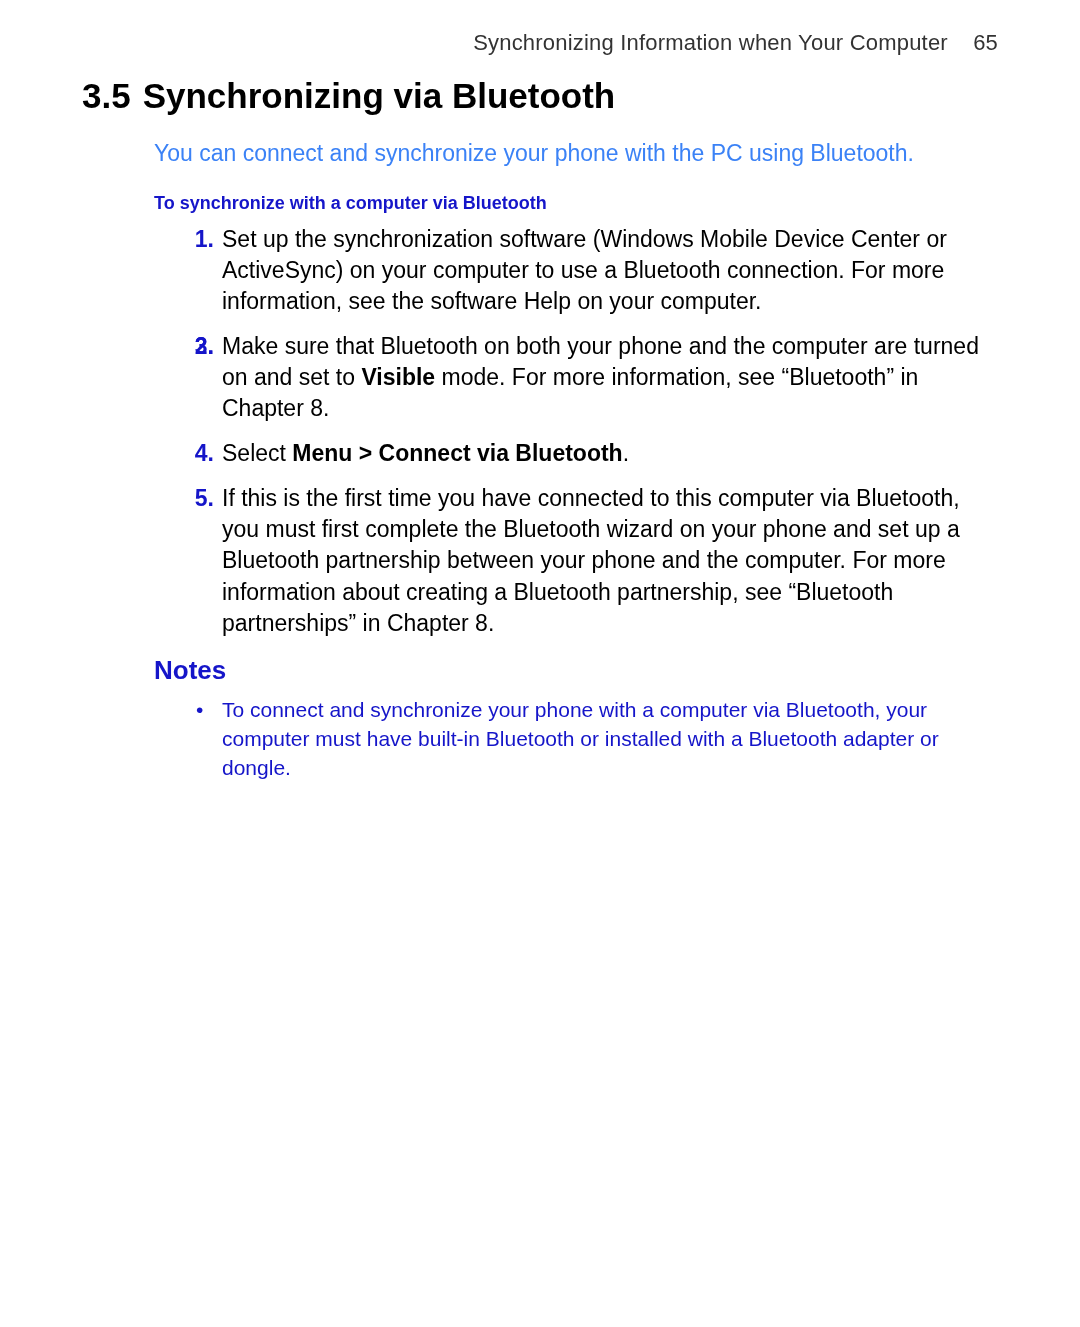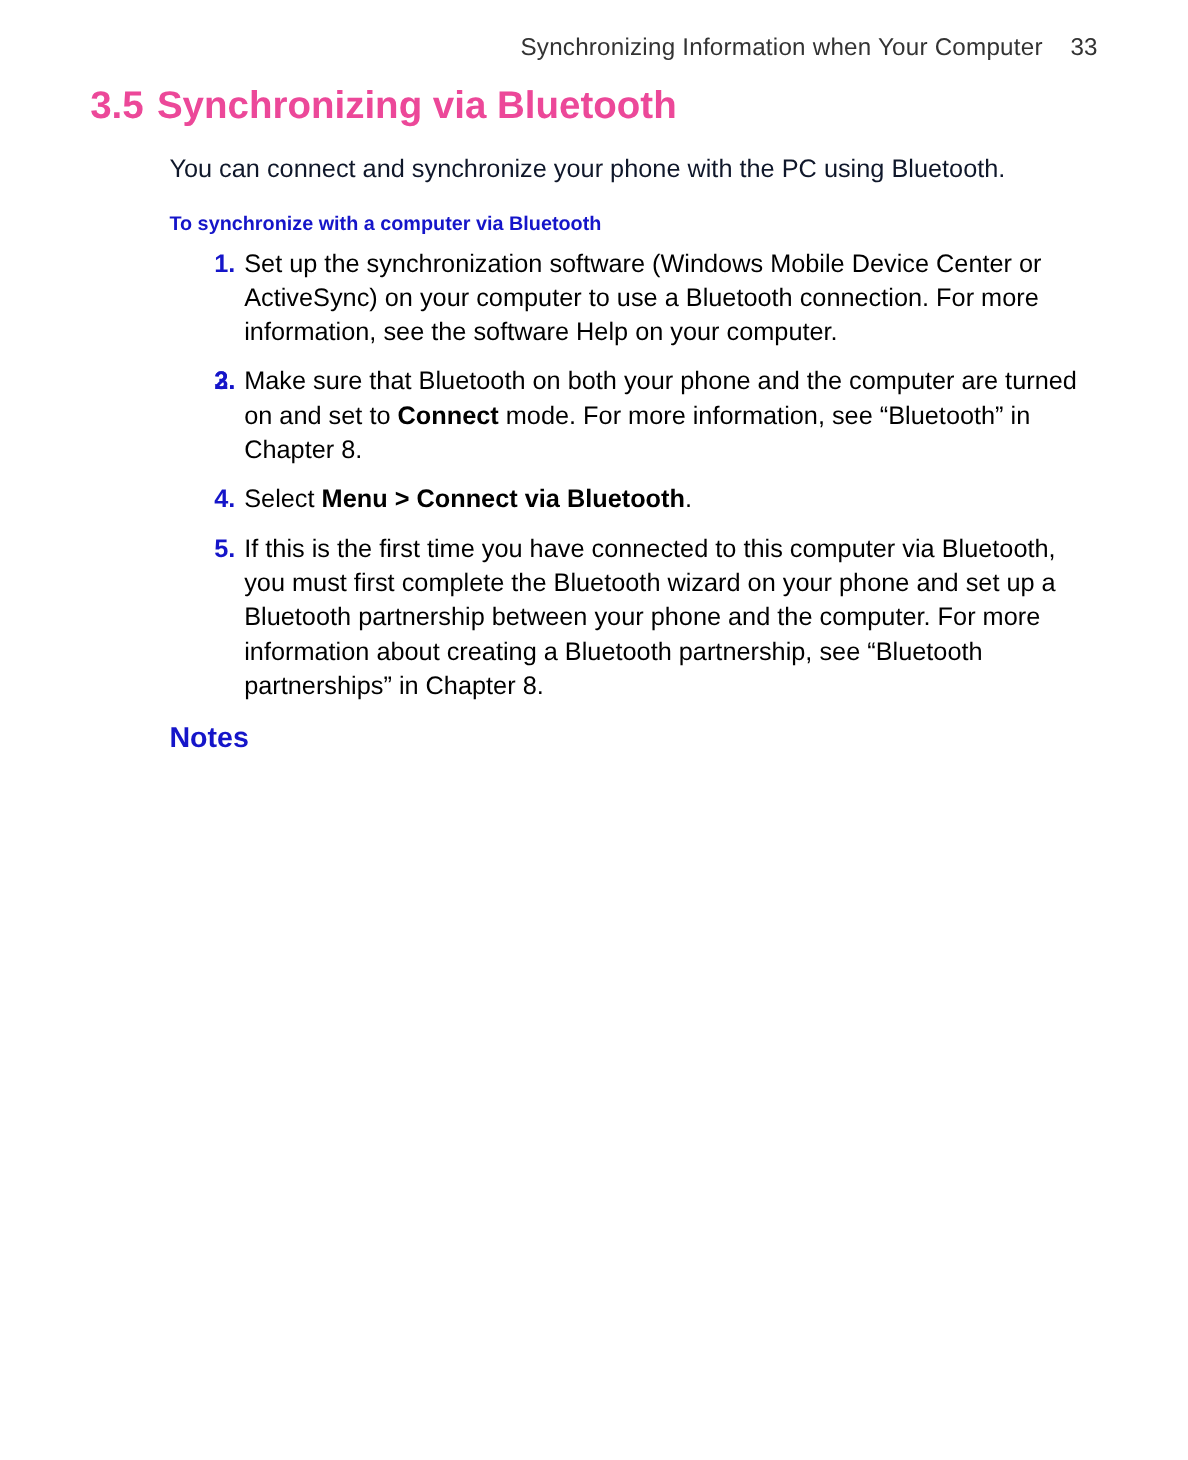--- a/index.html
+++ b/index.html
@@ -18,29 +18,29 @@
     .page-header {
       text-align: right;
       font-size: 22px;
       color: #333;
       margin-bottom: 20px;
       letter-spacing: 0.2px;
     }
     .section-heading {
       font-size: 35px;
       font-weight: bold;
-      color: #ec4899;
+      color: #000000;
       margin-bottom: 22px;
     }
     .section-number {
       margin-right: 12px;
     }
     .intro-paragraph {
       font-size: 23px;
-      color: #0f172a;
+      color: #3b82f6;
       margin-left: 72px;
       margin-bottom: 24px;
       line-height: 1.35;
     }
     .subheading {
       font-size: 18px;
       font-weight: bold;
       color: #1515c9;
       margin-left: 72px;
       margin-bottom: 10px;
@@ -99,35 +99,36 @@
     b {
       font-weight: bold;
     }
   </style>
 </head>
 <body>
 
 <div class="page-header">
   <span>Synchronizing Information when Your Computer</span>
   <span>&nbsp;&nbsp;</span>
-  <span>33</span>
+  <span>65</span>
 </div>
 
 <h1 class="section-heading">
   <span class="section-number">3.5</span><span>Synchronizing via Bluetooth</span>
 </h1>
 
 <p class="intro-paragraph">You can connect and synchronize your phone with the PC using Bluetooth.</p>
 
 <h2 class="subheading">To synchronize with a computer via Bluetooth</h2>
 
 <ol class="ordered-list" id="steps-list">
     <li><span class="list-number">1.</span><span>Set up the synchronization software (Windows Mobile Device Center or ActiveSync) on your computer to use a Bluetooth connection. For more information, see the software Help on your computer.</span></li>
     <li><span class="list-number">2.</span></li>
-    <li><span class="list-number">3.</span><span>Make sure that Bluetooth on both your phone and the computer are turned on and set to <b>Connect</b> mode. For more information, see “Bluetooth” in Chapter 8.</span></li>
+    <li><span class="list-number">3.</span><span>Make sure that Bluetooth on both your phone and the computer are turned on and set to <b>Visible</b> mode. For more information, see “Bluetooth” in Chapter 8.</span></li>
     <li><span class="list-number">4.</span><span>Select <b>Menu &gt; Connect via Bluetooth</b>.</span></li>
     <li><span class="list-number">5.</span><span>If this is the first time you have connected to this computer via Bluetooth, you must first complete the Bluetooth wizard on your phone and set up a Bluetooth partnership between your phone and the computer. For more information about creating a Bluetooth partnership, see “Bluetooth partnerships” in Chapter 8.</span></li>
   </ol>
 
 <h3 class="notes-heading">Notes</h3>
 
 <ul class="notes-list" id="notes-list">
+    <li>To connect and synchronize your phone with a computer via Bluetooth, your computer must have built-in Bluetooth or installed with a Bluetooth adapter or dongle.</li>
   </ul>
 
 </body></html>

